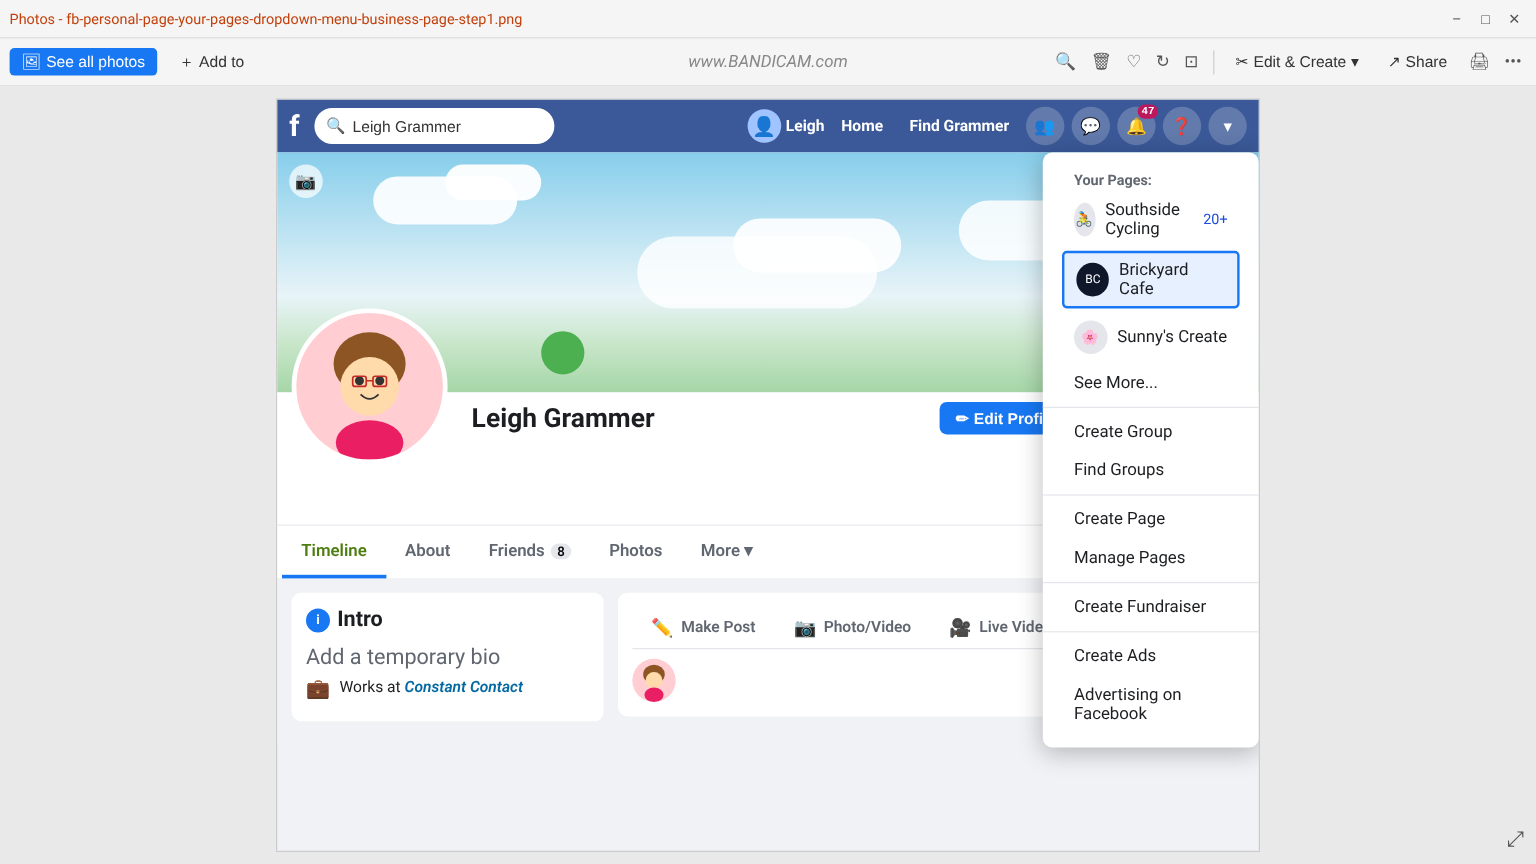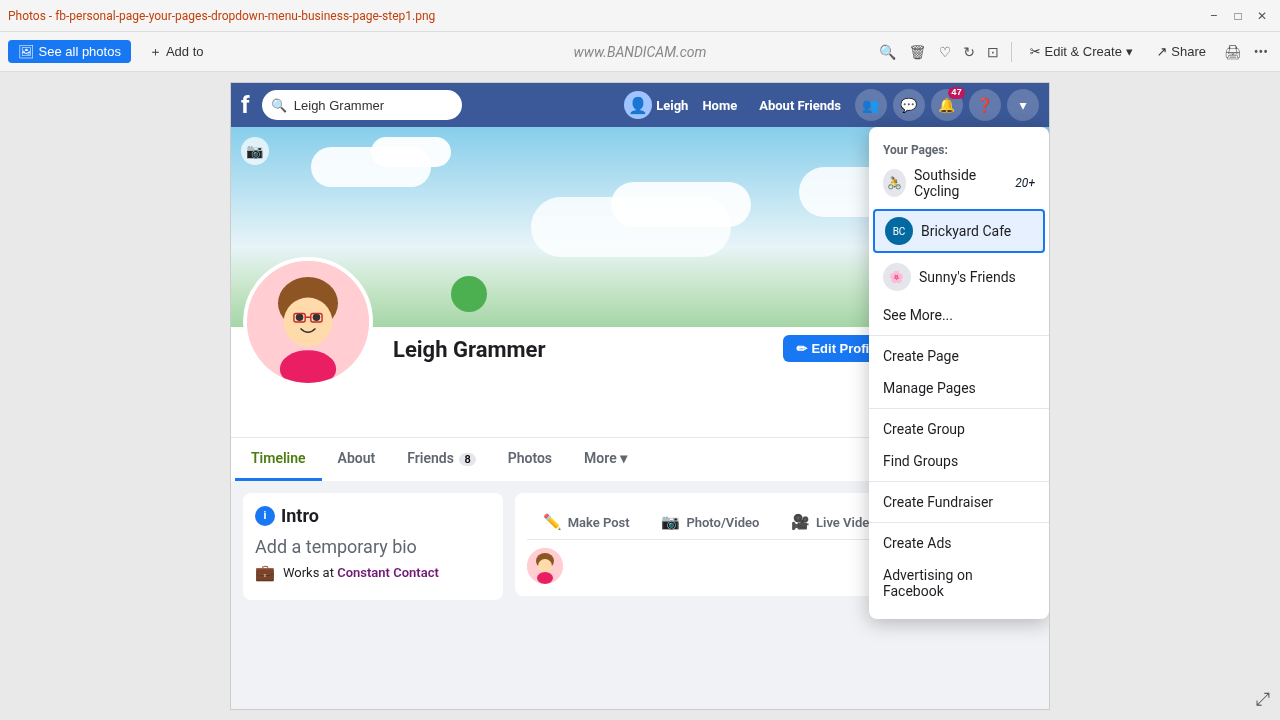--- a/index.html
+++ b/index.html
@@ -388,21 +388,21 @@
       right: 0;
       top: 44px;
       width: 180px;
       background: white;
       border-radius: 8px;
       box-shadow: 0 4px 20px rgba(0,0,0,0.25);
       z-index: 100;
       padding: 8px 0;
     }
     .fb-dropdown-section {
-      padding: 4px 0;
+      padding: 4px 12px;
       border-bottom: 1px solid #e4e6eb;
     }
     .fb-dropdown-section:last-child { border-bottom: none; }
     .fb-dropdown-label {
       font-size: 12px;
       font-weight: bold;
       color: #606770;
       padding: 4px 14px 2px;
     }
     .fb-dropdown-item {
@@ -424,23 +424,22 @@
     .fb-page-icon {
       width: 28px; height: 28px;
       border-radius: 50%;
       background: #e4e6eb;
       display: flex; align-items: center; justify-content: center;
       font-size: 12px;
       overflow: hidden;
     }
     .fb-dropdown-count {
       font-size: 12px;
-      color: #0f172a;
+      color: #1d4ed8;
       margin-left: 2px;
-      font-style: italic;
     }
 
     
     .avatar-svg { width: 100%; height: 100%; }
   </style>
 </head>
 <body>
 
 <div class="window-bar">
   <span class="window-title">Photos - fb-personal-page-your-pages-dropdown-menu-business-page-step1.png</span>
@@ -493,21 +492,21 @@
       <div class="fb-search-bar">
         <span class="fb-search-icon">🔍</span>
         <input class="fb-search-input" value="Leigh Grammer" style="">
       </div>
       <div class="fb-nav-right">
         <div class="fb-nav-user">
           <div class="fb-nav-avatar">👤</div>
           <span>Leigh</span>
         </div>
         <span class="fb-nav-link">Home</span>
-        <span class="fb-nav-link">About Friends</span>
+        <span class="fb-nav-link">Find Grammer</span>
         <div class="fb-nav-icon">👥</div>
         <div class="fb-nav-icon">💬</div>
         <div class="fb-nav-icon" style="position:relative;">
           🔔
           <span class="fb-nav-badge">47</span>
         </div>
         <div class="fb-nav-icon">❓</div>
         <div class="fb-nav-icon">▾</div>
       </div>
     </div>
@@ -590,21 +589,21 @@
           <div class="fb-intro-title">
             <div class="fb-intro-icon">i</div>
             <span>Intro</span>
           </div>
           <div class="fb-intro-link">Add a temporary bio</div>
           <div class="fb-intro-item">
             <span class="fb-work-icon">💼</span>
             <span>
               <span>Works at</span>
               <span> </span>
-              <span style="color:#701a75;cursor:pointer;font-weight:600;">Constant Contact</span>
+              <span style="color:#0369a1;cursor:pointer;font-weight:600;font-style:italic;">Constant Contact</span>
             </span>
           </div>
         </div>
       </div>
 
       <div class="fb-feed">
         <div class="fb-post-box">
           <div class="fb-post-tabs">
             <div class="fb-post-tab">
               <span class="tab-icon">✏️</span>
@@ -642,48 +641,48 @@
       <div class="fb-dropdown-section">
         <div class="fb-dropdown-label">Your Pages:</div>
 
         <div class="fb-dropdown-item">
           <div class="fb-page-icon">🚴</div>
           <span>Southside Cycling</span>
           <span class="fb-dropdown-count">20+</span>
         </div>
 
         <div class="fb-dropdown-item highlighted">
-          <div class="fb-page-icon" style="background:#0369a1;color:white;font-size:10px;">BC</div>
+          <div class="fb-page-icon" style="background:#0f172a;color:white;font-size:10px;">BC</div>
           <span>Brickyard Cafe</span>
         </div>
 
         <div class="fb-dropdown-item">
           <div class="fb-page-icon">🌸</div>
-          <span>Sunny's Friends</span>
+          <span>Sunny's Create</span>
         </div>
         <div class="fb-dropdown-item">
           <span>See More...</span>
         </div>
       </div>
 
       <div class="fb-dropdown-section">
         <div class="fb-dropdown-item">
+          <span>Create Group</span>
+        </div>
+        <div class="fb-dropdown-item">
+          <span>Find Groups</span>
+        </div>
+      </div>
+
+      <div class="fb-dropdown-section">
+        <div class="fb-dropdown-item">
           <span>Create Page</span>
         </div>
         <div class="fb-dropdown-item">
           <span>Manage Pages</span>
-        </div>
-      </div>
-
-      <div class="fb-dropdown-section">
-        <div class="fb-dropdown-item">
-          <span>Create Group</span>
-        </div>
-        <div class="fb-dropdown-item">
-          <span>Find Groups</span>
         </div>
       </div>
 
       <div class="fb-dropdown-section">
         <div class="fb-dropdown-item">
           <span>Create Fundraiser</span>
         </div>
       </div>
 
       <div class="fb-dropdown-section">

